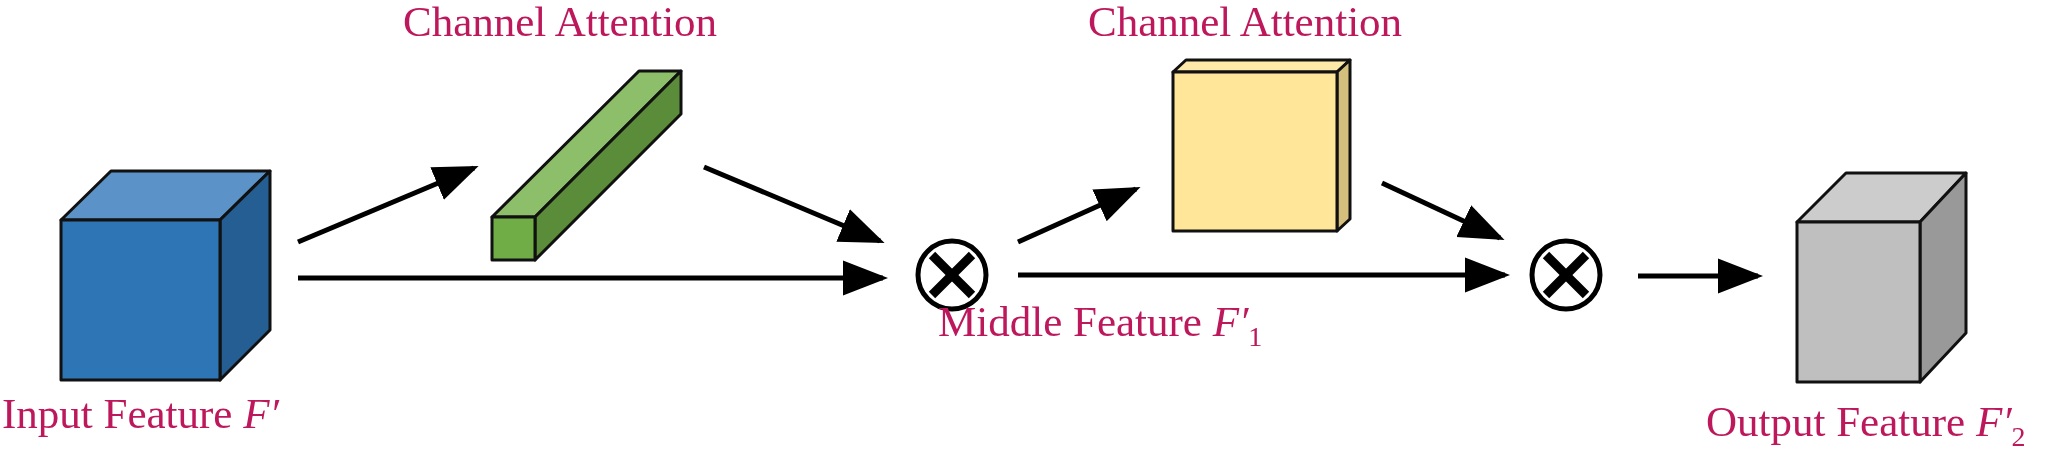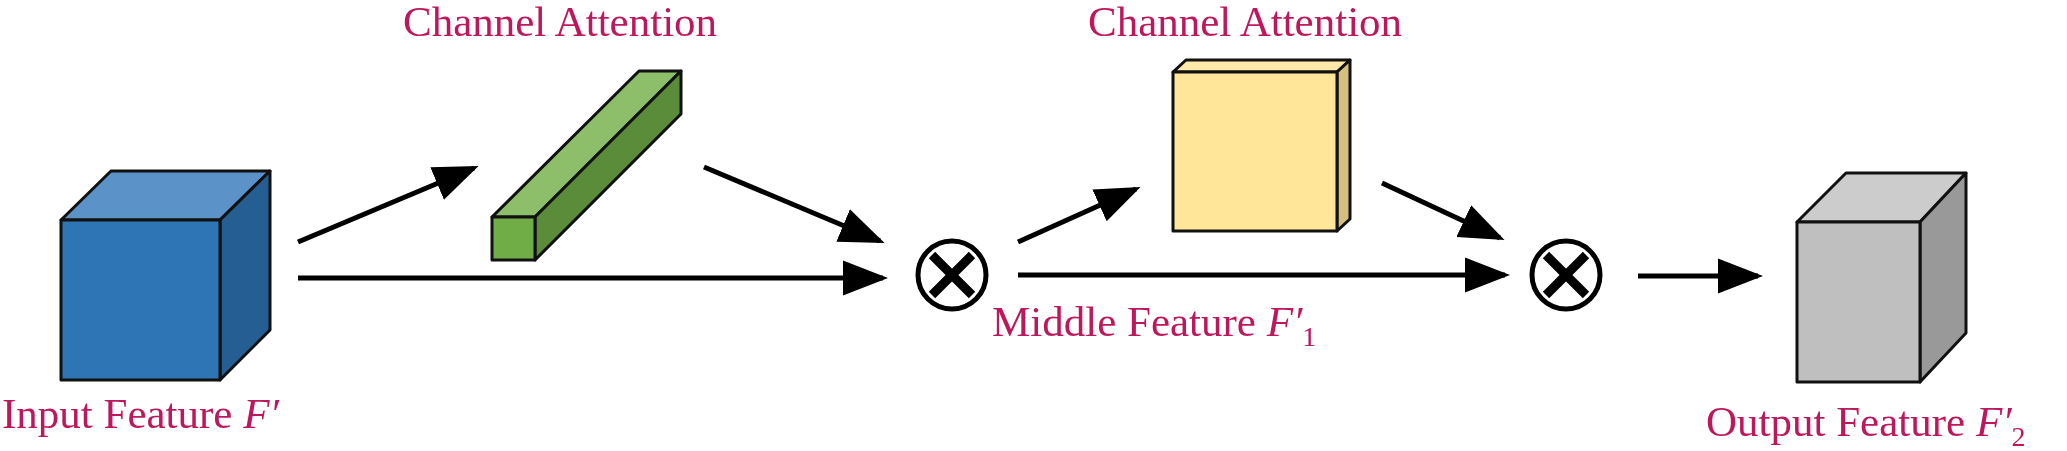--- a/index.html
+++ b/index.html
@@ -67,21 +67,21 @@
 </svg>
 
 <div class="lbl" style="left:403px; top:0px;">Channel Attention</div>
 <div class="lbl" style="left:1088px; top:0px;">Channel Attention</div>
 
 <div class="lbl" style="left:2px; top:392px;">
   <span>Input Feature</span>
   <i>F′</i>
 </div>
 
-<div class="lbl" style="left:992px; top:300px;">
+<div class="lbl" style="left:938px; top:300px;">
   <span>Middle Feature</span>
   <i>F′</i><span class="sub">1</span>
 </div>
 
 <div class="lbl" style="left:1706px; top:400px;">
   <span>Output Feature</span>
   <i>F′</i><span class="sub">2</span>
 </div>
 
 </body></html>

